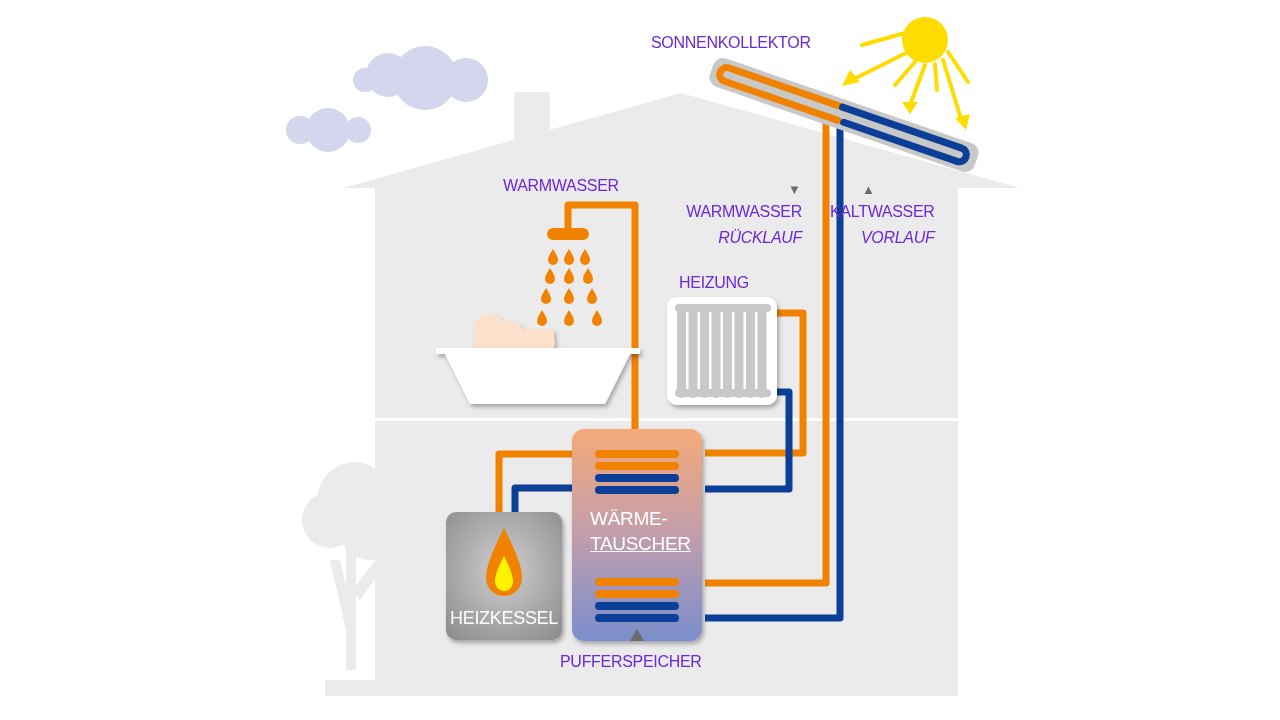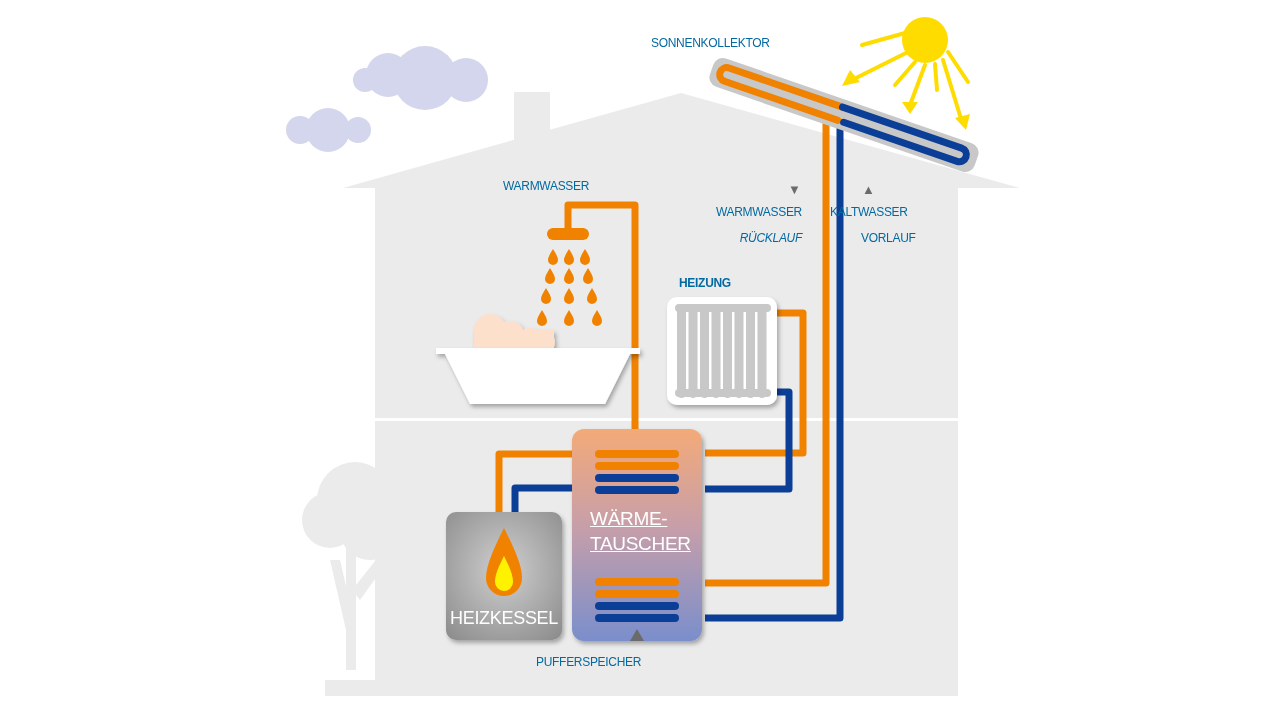--- a/index.html
+++ b/index.html
@@ -1,18 +1,18 @@
 <!DOCTYPE html>
 <html><head>
 <meta charset="utf-8">
 <style>
   html, body { margin:0; padding:0; background:#ffffff; }
   body { width:1280px; height:720px; position:relative; overflow:hidden; font-family:"Liberation Sans", sans-serif; }
   svg { position:absolute; left:0; top:0; }
-  .lbl { position:absolute; color:#0369a1; font-size:12px; letter-spacing:-0.3px; line-height:26px; white-space:nowrap; font-family:"Liberation Sans", sans-serif; }
+  .lbl { position:absolute; color:#6d28d9; font-size:16px; letter-spacing:-0.3px; line-height:26px; white-space:nowrap; font-family:"Liberation Sans", sans-serif; }
   .lbl.right { text-align:right; }
   .lbl.white { color:#ffffff; font-size:19px; }
   .tri { font-size:13px; color:#6b6b6b; position:absolute; line-height:14px; }
 </style>
 </head>
 <body>
 
 <svg width="1280" height="720" viewBox="0 0 1280 720">
   <defs>
     <linearGradient id="tankGrad" x1="0" y1="0" x2="0" y2="1">
@@ -171,21 +171,21 @@
 
 <div class="lbl" style="left:651px;top:30px;">SONNENKOLLEKTOR</div>
 <div class="lbl" style="left:503px;top:173px;">WARMWASSER</div>
 
 <div class="tri" style="left:788px;top:183px;">▼</div>
 <div class="lbl right" style="left:660px;top:199px;width:142px;">WARMWASSER</div>
 <div class="lbl right" style="left:660px;top:225px;width:142px;font-style:italic;">RÜCKLAUF</div>
 
 <div class="tri" style="left:862px;top:183px;">▲</div>
 <div class="lbl" style="left:830px;top:199px;">KALTWASSER</div>
-<div class="lbl" style="left:861px;top:225px;">VORLAUF</div>
+<div class="lbl" style="left:861px;top:225px;font-style:italic;">VORLAUF</div>
 
-<div class="lbl" style="left:679px;top:270px;font-weight:bold;">HEIZUNG</div>
+<div class="lbl" style="left:679px;top:270px;">HEIZUNG</div>
 
-<div class="lbl white" style="left:590px;top:506px;text-decoration:underline;">WÄRME-</div>
+<div class="lbl white" style="left:590px;top:506px;">WÄRME-</div>
 <div class="lbl white" style="left:590px;top:531px;text-decoration:underline;">TAUSCHER</div>
 
 <div class="lbl white" style="left:450px;top:605px;font-size:18px;">HEIZKESSEL</div>
-<div class="lbl" style="left:536px;top:649px;">PUFFERSPEICHER</div>
+<div class="lbl" style="left:560px;top:649px;">PUFFERSPEICHER</div>
 
 </body></html>

